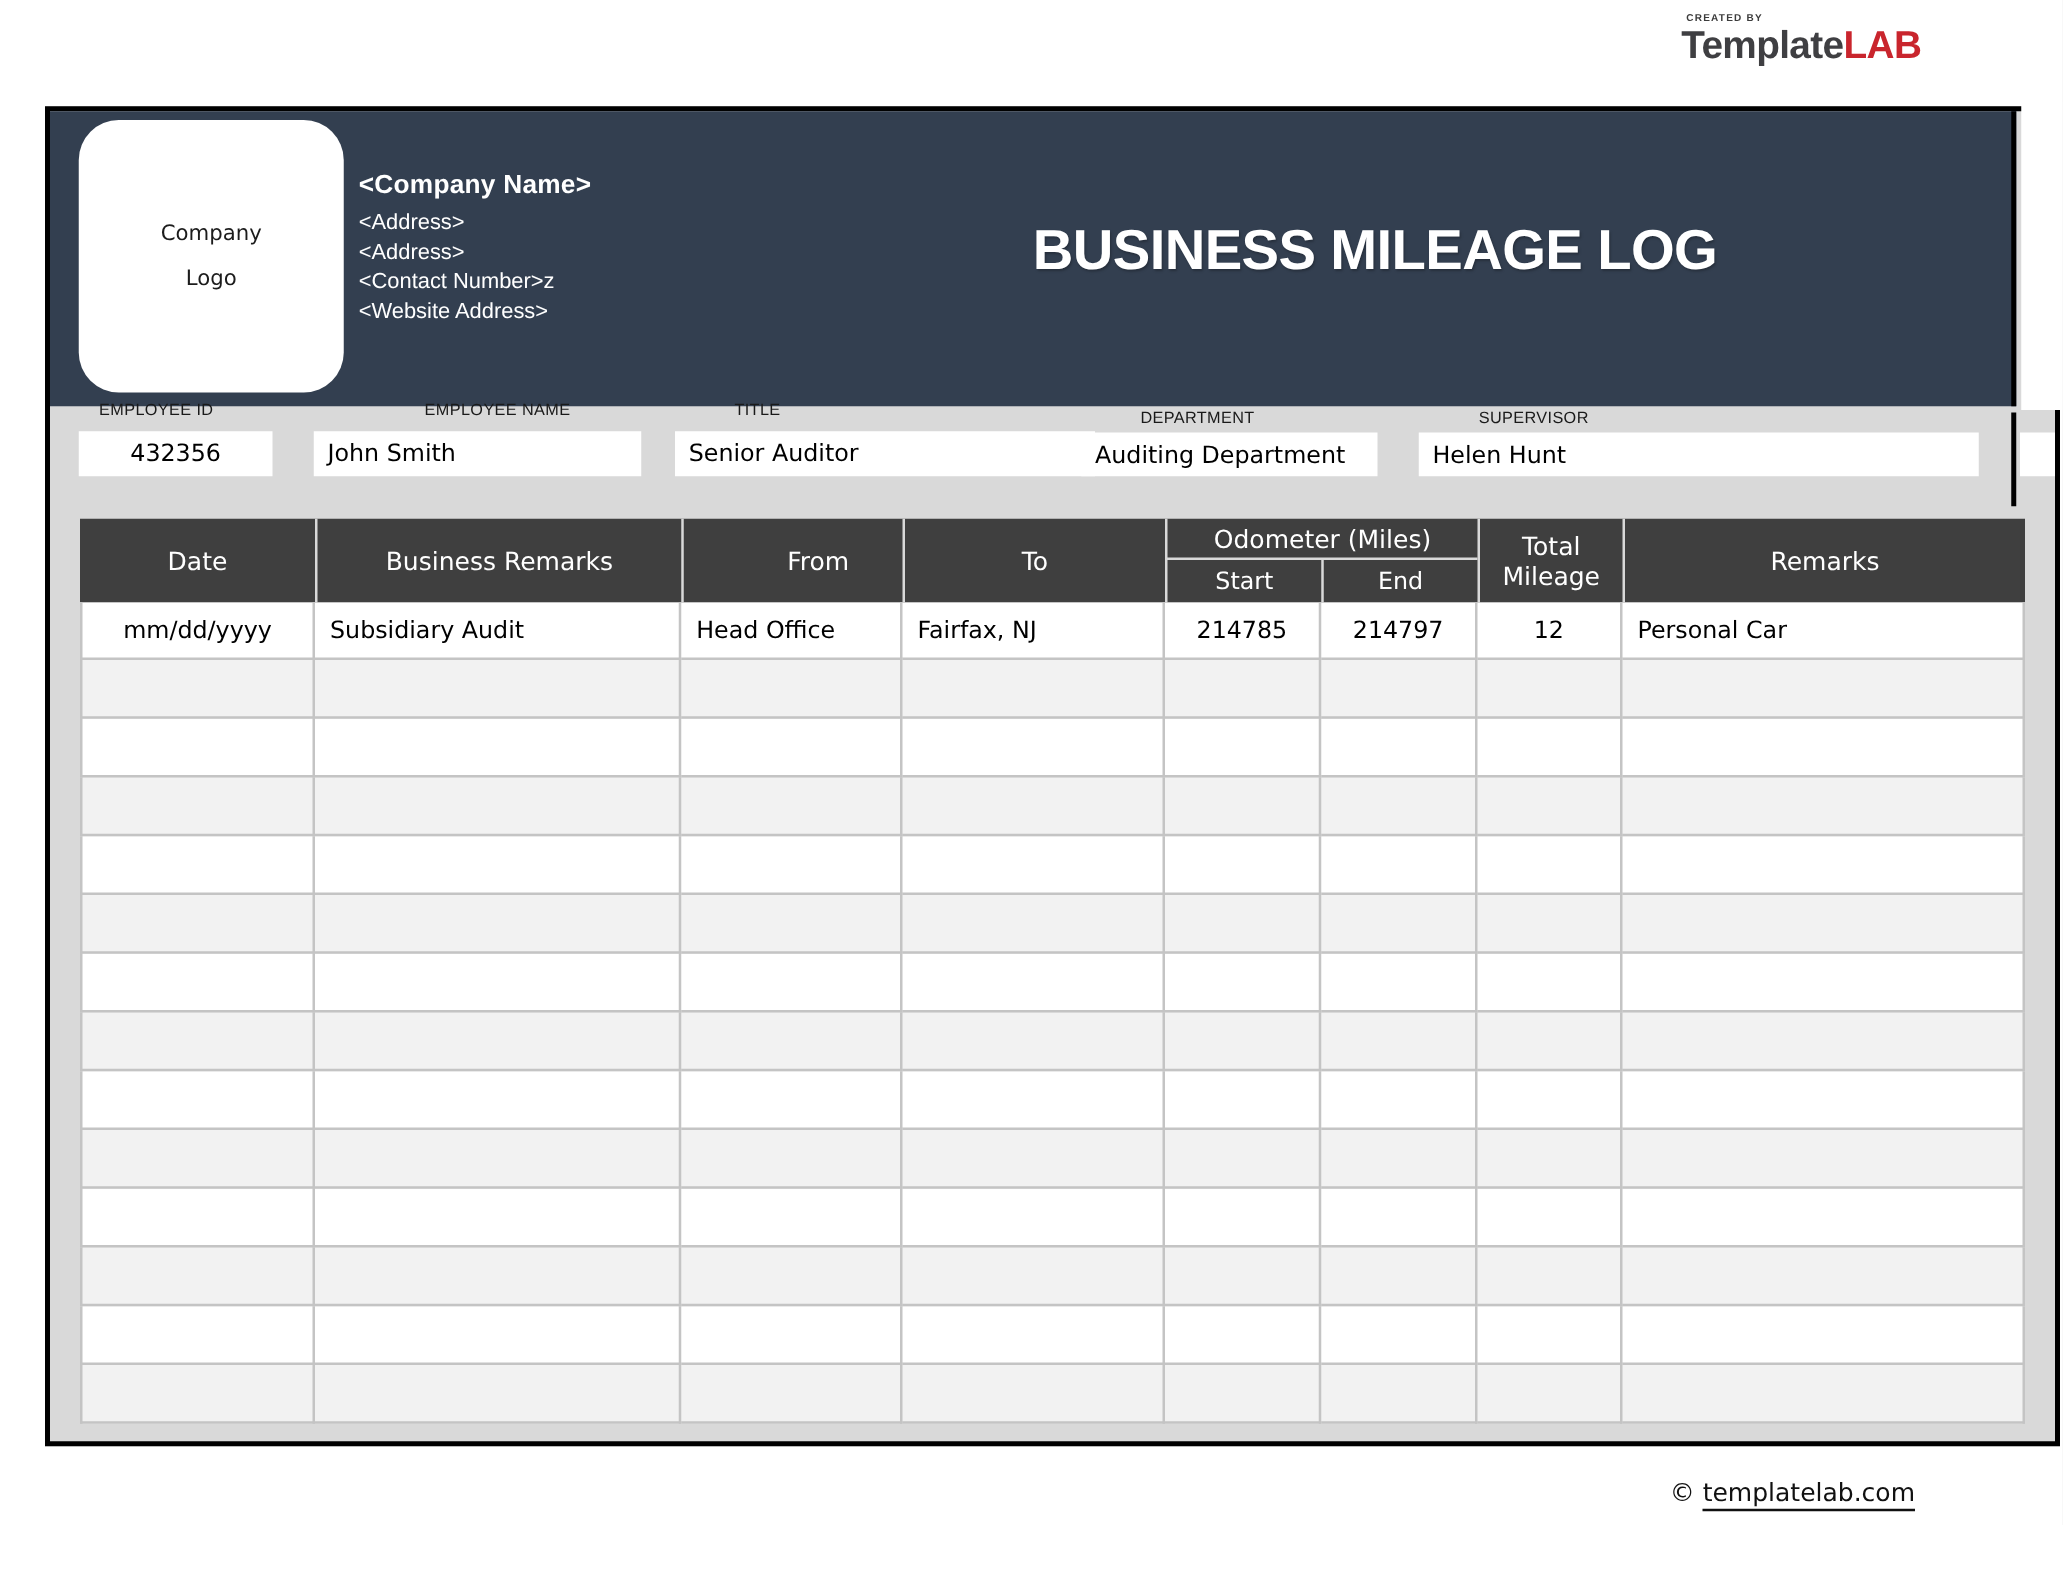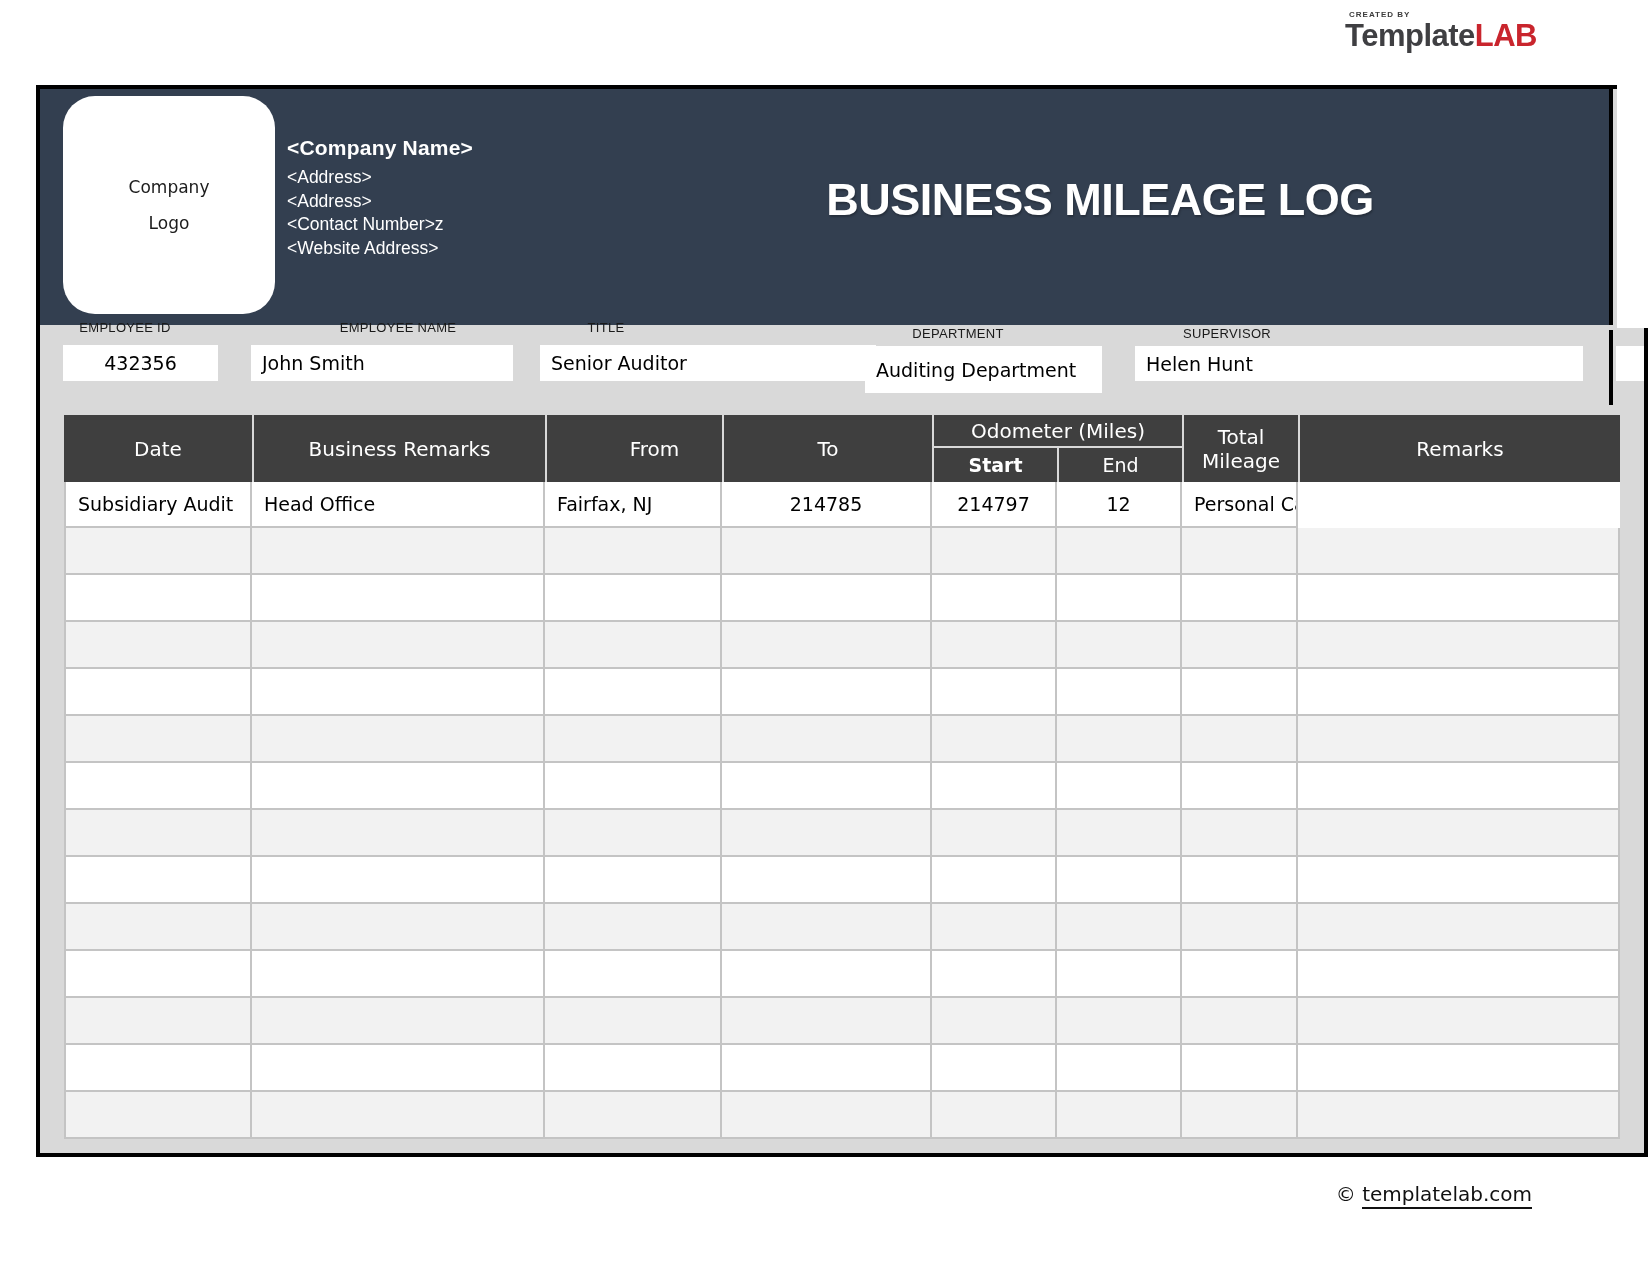--- a/index.html
+++ b/index.html
@@ -97,21 +97,21 @@
     background: var(--header-dark);
     color:#ffffff;
     font-size:20px;
   }
   .h { display:flex; align-items:center; justify-content:center; text-align:center; }
   .h-date    { grid-column:1; grid-row:1/3; }
   .h-purpose { grid-column:2; grid-row:1/3; border-left:2px solid var(--header-divider); }
   .h-from    { grid-column:3; grid-row:1/3; border-left:2px solid var(--header-divider);padding-left:40px; }
   .h-to      { grid-column:4; grid-row:1/3; border-left:2px solid var(--header-divider); }
   .h-odo     { grid-column:5/7; grid-row:1; border-left:2px solid var(--header-divider); border-bottom:2px solid var(--header-divider); }
-  .h-start   { grid-column:5; grid-row:2; border-left:2px solid var(--header-divider); font-size:19px;font-weight:bold; }
+  .h-start   { grid-column:5; grid-row:2; border-left:2px solid var(--header-divider); font-size:19px; }
   .h-end     { grid-column:6; grid-row:2; border-left:2px solid var(--header-divider); font-size:19px; }
   .h-total   { grid-column:7; grid-row:1/3; border-left:2px solid var(--header-divider); line-height:24px; }
   .h-remarks { grid-column:8; grid-row:1/3; border-left:2px solid var(--header-divider); }
 
   .trow {
     display:grid;
     grid-template-columns:188px 293px 177px 210px 125px 125px 116px 322px;
     background:#ffffff;
   }
   .trow.data-row { height:46px; }
@@ -168,21 +168,21 @@
 
   <div class="fld-box center" style="left:63px;   top:345px; width:155px; height:36px;">
       <span>432356</span>
     </div>
   <div class="fld-box left" style="left:251px;  top:345px; width:262px; height:36px;">
       <span>John Smith</span>
     </div>
   <div class="fld-box left" style="left:540px;  top:345px; width:336px; height:36px;">
       <span>Senior Auditor</span>
     </div>
-  <div class="fld-box left" style="left:865px;  top:346px; width:237px; height:47px;">
+  <div class="fld-box left" style="left:865px;  top:346px; width:237px; height:35px;">
       <span>Auditing Department</span>
     </div>
   <div class="fld-box left" style="left:1135px; top:346px; width:448px; height:35px;">
       <span>Helen Hunt</span>
     </div>
   <div class="edge-line"></div>
   <div class="extra-box"></div>
 
   <div class="mtable">
     <div class="thead">
@@ -191,20 +191,21 @@
       <div class="h h-from">From</div>
       <div class="h h-to">To</div>
       <div class="h h-odo">Odometer (Miles)</div>
       <div class="h h-start">Start</div>
       <div class="h h-end">End</div>
       <div class="h h-total">Total Mileage</div>
       <div class="h h-remarks">Remarks</div>
     </div>
     <div class="tbody">
       <div class="trow data-row">
+        <div class="td ac">mm/dd/yyyy</div>
         <div class="td al">Subsidiary Audit</div>
         <div class="td al">Head Office</div>
         <div class="td al">Fairfax, NJ</div>
         <div class="td ac">214785</div>
         <div class="td ac">214797</div>
         <div class="td ac">12</div>
         <div class="td al">Personal Car</div>
       </div>
     <div class="trow empty-row alt">
     <div class="td"></div>

